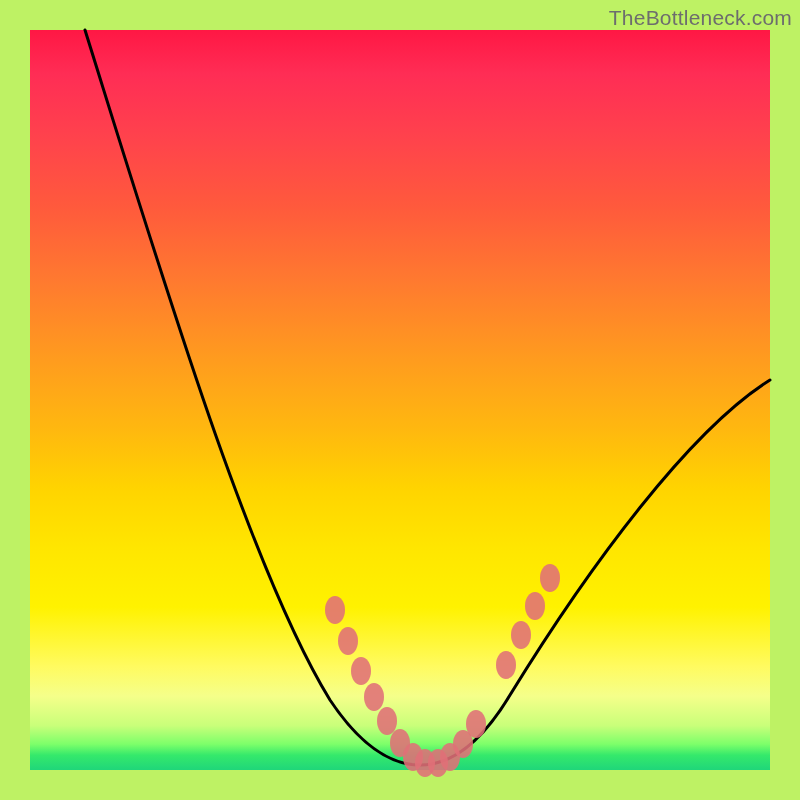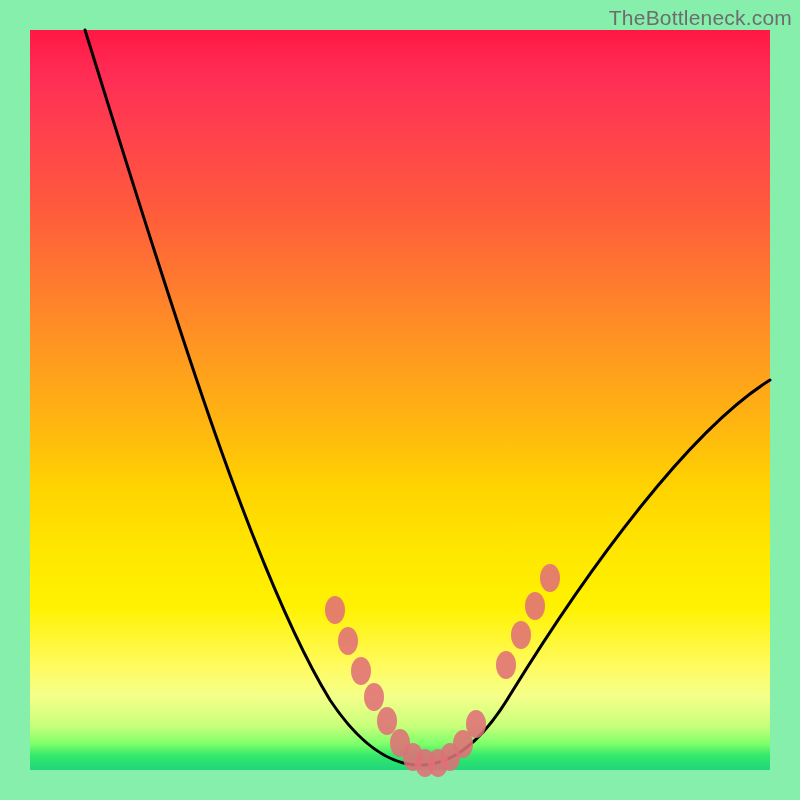--- a/index.html
+++ b/index.html
@@ -10,21 +10,21 @@
     background: #000;
     overflow: hidden;
     font-family: Arial, Helvetica, sans-serif;
   }
   .frame {
     position: absolute;
     top: 0;
     left: 0;
     width: 800px;
     height: 800px;
-    background: #86efac;
+    background: #bef264;
   }
   .plot {
     position: absolute;
     top: 30px;
     left: 30px;
     width: 740px;
     height: 740px;
     
     background: linear-gradient(
       to bottom,

